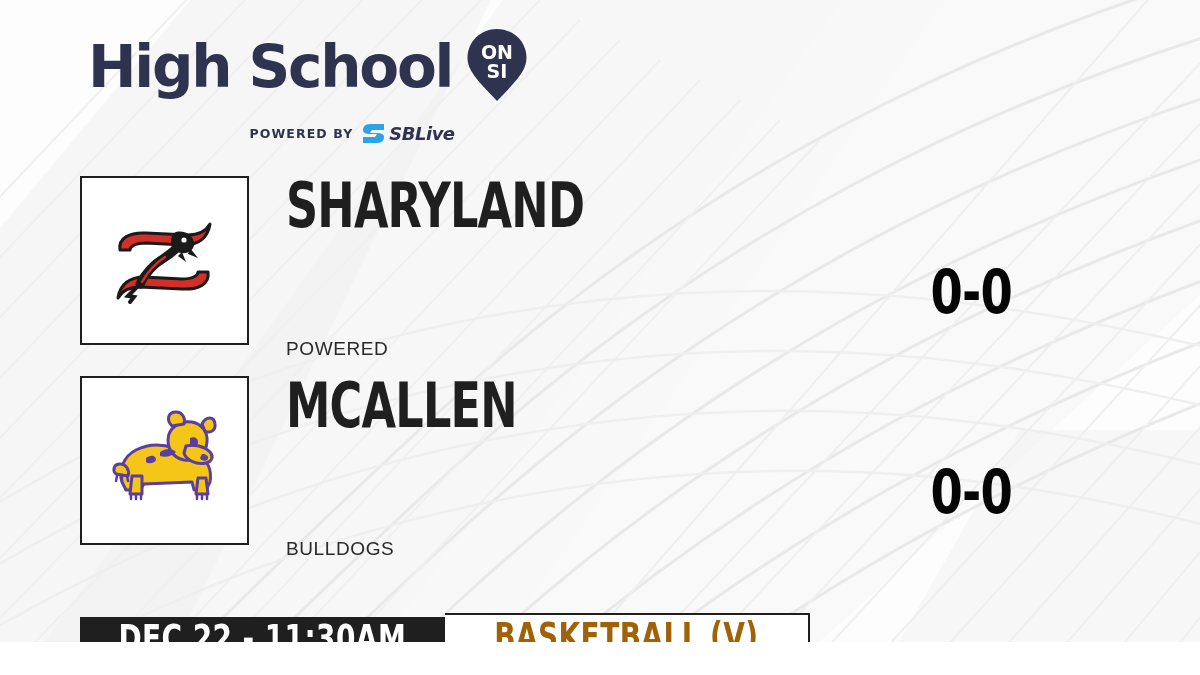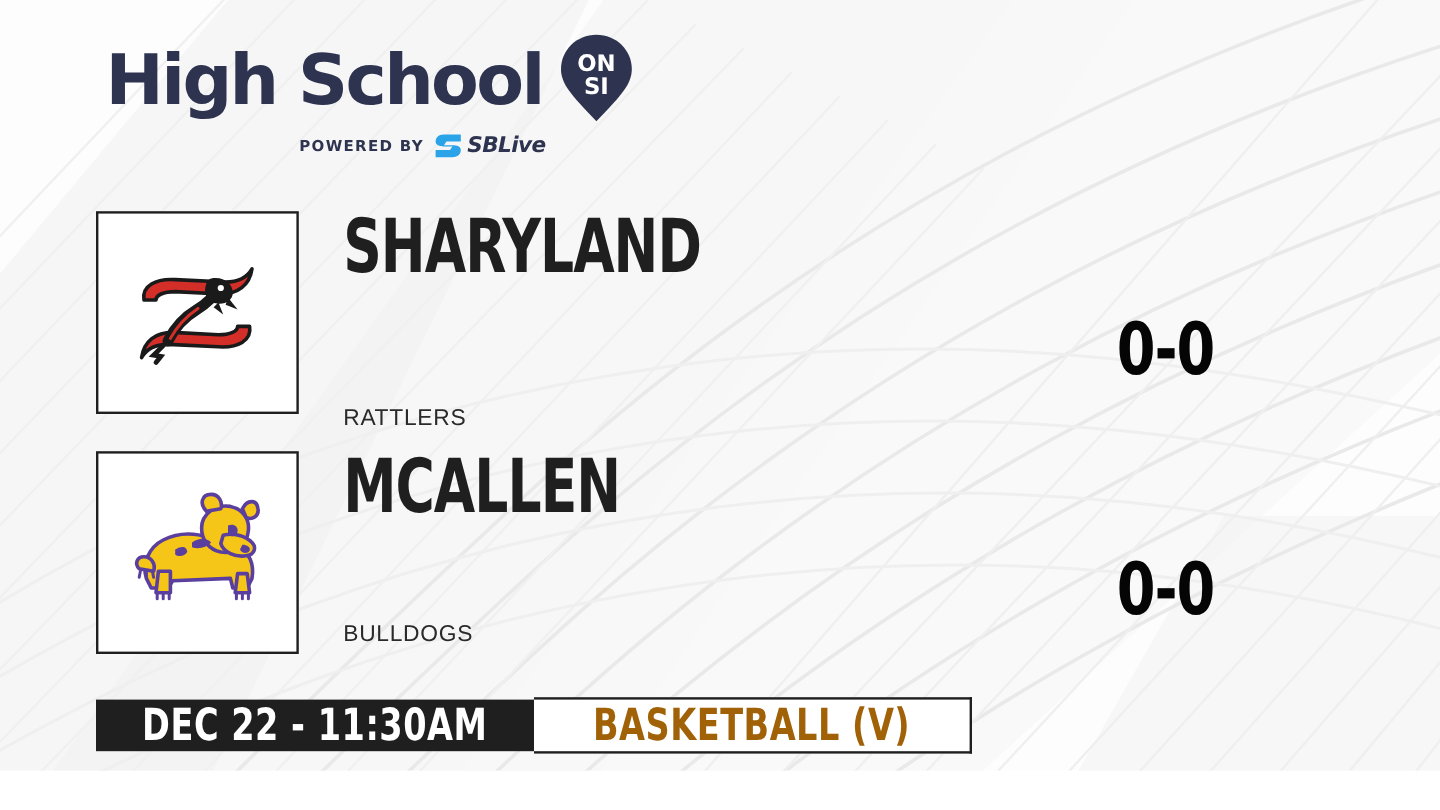--- a/index.html
+++ b/index.html
@@ -33,21 +33,21 @@
     font-size:58px;
     letter-spacing:-2.2px;
     color:#2e3350;
     line-height:1;
     white-space:nowrap;
   }
   .pin-badge { width:62px; height:74px; flex:0 0 auto; margin-top:-4px; }
 
   .powered {
     display:flex; align-items:center; justify-content:center;
-    gap:9px; margin-top:9px; margin-left:108px;
+    gap:9px; margin-top:21px; margin-left:108px;
   }
   .powered-label {
     font-family:"DejaVu Sans", sans-serif;
     font-size:12.5px; font-weight:700;
     letter-spacing:1.1px;
     color:#2e3350;
   }
   .sblive-mark { display:flex; align-items:center; gap:3px; }
   .sblive-word {
     font-family:"DejaVu Sans", sans-serif;
@@ -88,44 +88,44 @@
   .team-mascot {
     position:absolute;
     font-family:"Liberation Sans", sans-serif;
     font-size:19px;
     font-weight:400;
     letter-spacing:0.6px;
     color:#2a2a2a;
     white-space:nowrap;
   }
   #team-mascot-away { left:286px; top:338px; }
-  #team-mascot-home { left:286px; top:518px; }
+  #team-mascot-home { left:286px; top:538px; }
 
   .team-record {
     position:absolute;
     font-family:"DejaVu Sans Condensed","DejaVu Sans", sans-serif;
     font-weight:700;
     font-size:60px;
     color:#050505;
     line-height:1;
     letter-spacing:-1px;
     white-space:nowrap;
     transform:scaleX(0.86);
     transform-origin:center;
   }
   #record-away { left:924px; top:262px; }
   #record-home { left:924px; top:462px; }
 
   
   .info-bar {
     position:absolute;
-    left:80px; top:568px;
+    left:80px; top:588px;
     height:72px;
     display:flex;
-    align-items:center;
+    align-items:flex-end;
   }
   .info-date {
     background:#1f1f1f;
     color:#ffffff;
     width:365px;
     display:flex; align-items:center; justify-content:center;
     font-family:"DejaVu Sans Condensed","DejaVu Sans", sans-serif;
     font-weight:700;
     font-size:37px;
     letter-spacing:0.5px;
@@ -261,21 +261,21 @@
         <path d="M88 50 L96 60 L86 56 Z" fill="#1a1a1a"></path>
         <path d="M80 54 L84 64 L76 58 Z" fill="#1a1a1a"></path>
         <circle cx="82" cy="42" r="2.6" fill="#ffffff"></circle>
 
         <path d="M34 90 L26 98 L32 99 L28 104" fill="none" stroke="#1a1a1a" stroke-width="4" stroke-linecap="round"></path>
       </svg>
     </div>
   </div>
 
   <div class="team-name" id="team-name-away">SHARYLAND</div>
-  <div class="team-mascot" id="team-mascot-away">RATTLERS</div>
+  <div class="team-mascot" id="team-mascot-away">POWERED</div>
   <div class="team-record" id="record-away">0-0</div>
 
   <div class="team-logo-box" id="logo-box-home">
     <div class="team-logo-inner">
       <svg width="125" height="125" viewBox="0 0 125 125">
         <g stroke="#5b3f9e" stroke-width="3" stroke-linejoin="round" fill="#f5c518">
 
           <path d="M20 84 C16 72 22 58 34 52 C46 46 60 46 72 50 L96 58 C106 62 110 72 108 84
                    L104 92 L92 92 L90 84 L42 86 L38 92 L24 92 Z"></path>
 

